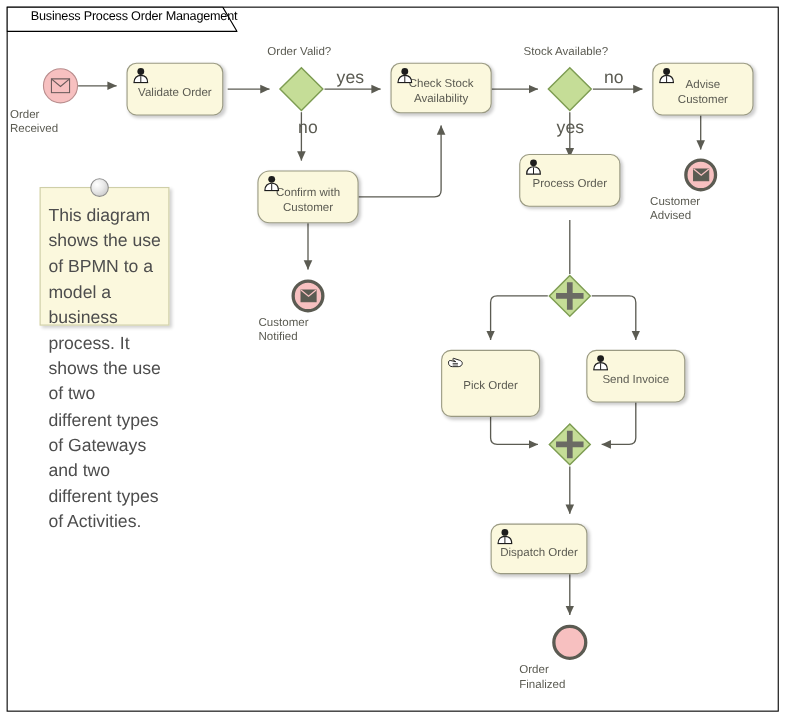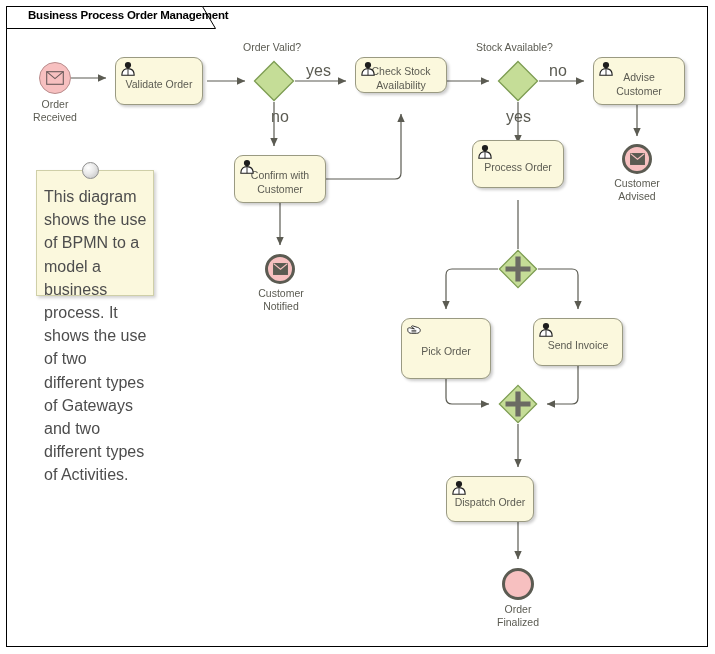--- a/index.html
+++ b/index.html
@@ -41,21 +41,21 @@
   #frame-tab .tab-shape {
     position: absolute;
     left: 0;
     top: 0;
   }
   #frame-title {
     position: absolute;
     left: 10px;
     top: 3px;
     font-size: 11.5px;
-    font-weight: bold;
+    font-weight: normal;
     color: #000000;
     white-space: nowrap;
     letter-spacing: -0.2px;
     padding-left: 12px;
   }
 
   
   #edges {
     position: absolute;
     left: 0;
@@ -105,21 +105,21 @@
     justify-content: center;
   }
   .event.start {
     border: 1.5px solid #b98d8d;
   }
   .event.end {
     border: 3px solid #5b5b52;
   }
   .event-label {
     position: absolute;
-    text-align: center;
+    text-align: left;
     font-size: 10.5px;
     color: #5b5b52;
     line-height: 1.25;
     white-space: nowrap;
   }
 
   
   .gateway {
     position: absolute;
   }
@@ -277,21 +277,21 @@
 
   <div class="task" style="left:115px; top:57px; width:88px; height:48px;">
     <svg class="task-icon" viewBox="0 0 16 15">
       <circle cx="8" cy="4" r="3.1" fill="#1d1d1d"></circle>
       <path d="M1.8,14.2 C1.8,9.6 4.6,7.6 8,7.6 C11.4,7.6 14.2,9.6 14.2,14.2 Z" fill="#ffffff" stroke="#1d1d1d" stroke-width="1.1"></path>
       <path d="M8,8.2 L8,14.2" stroke="#1d1d1d" stroke-width="0.9"></path>
     </svg>
     <span class="task-label">Validate Order</span>
   </div>
 
-  <div class="task" style="left:355px; top:57px; width:92px; height:36px;text-align:center;">
+  <div class="task" style="left:355px; top:57px; width:92px; height:46px;text-align:center;">
     <svg class="task-icon" viewBox="0 0 16 15">
       <circle cx="8" cy="4" r="3.1" fill="#1d1d1d"></circle>
       <path d="M1.8,14.2 C1.8,9.6 4.6,7.6 8,7.6 C11.4,7.6 14.2,9.6 14.2,14.2 Z" fill="#ffffff" stroke="#1d1d1d" stroke-width="1.1"></path>
       <path d="M8,8.2 L8,14.2" stroke="#1d1d1d" stroke-width="0.9"></path>
     </svg>
     <span class="task-label">
       <span>Check Stock</span><br>
       <span>Availability</span>
     </span>
   </div>
@@ -301,21 +301,21 @@
       <circle cx="8" cy="4" r="3.1" fill="#1d1d1d"></circle>
       <path d="M1.8,14.2 C1.8,9.6 4.6,7.6 8,7.6 C11.4,7.6 14.2,9.6 14.2,14.2 Z" fill="#ffffff" stroke="#1d1d1d" stroke-width="1.1"></path>
       <path d="M8,8.2 L8,14.2" stroke="#1d1d1d" stroke-width="0.9"></path>
     </svg>
     <span class="task-label">
       <span>Advise</span><br>
       <span>Customer</span>
     </span>
   </div>
 
-  <div class="task" style="left:234px; top:155px; width:92px; height:48px;">
+  <div class="task" style="left:234px; top:155px; width:92px; height:48px;border-radius:11px;">
     <svg class="task-icon" viewBox="0 0 16 15">
       <circle cx="8" cy="4" r="3.1" fill="#1d1d1d"></circle>
       <path d="M1.8,14.2 C1.8,9.6 4.6,7.6 8,7.6 C11.4,7.6 14.2,9.6 14.2,14.2 Z" fill="#ffffff" stroke="#1d1d1d" stroke-width="1.1"></path>
       <path d="M8,8.2 L8,14.2" stroke="#1d1d1d" stroke-width="0.9"></path>
     </svg>
     <span class="task-label">
       <span>Confirm with</span><br>
       <span>Customer</span>
     </span>
   </div>

